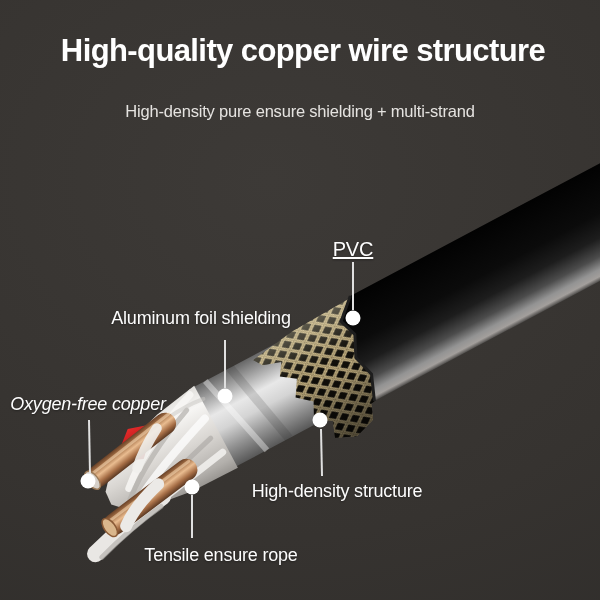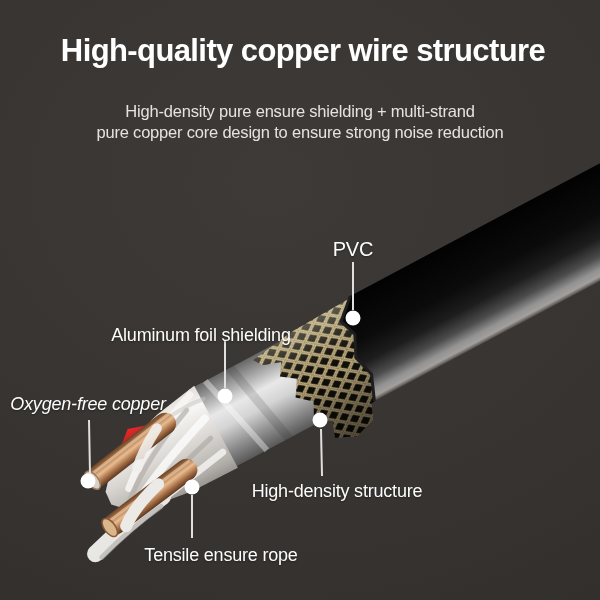--- a/index.html
+++ b/index.html
@@ -17,21 +17,21 @@
   }
   .subtitle {
     position:absolute; top:101px; left:0; width:100%; margin:0;
     text-align:center; color:#e5e3e0; font-size:16.5px; line-height:21px;
     font-weight:400; letter-spacing:-0.2px;
   }
   .lbl {
     position:absolute; transform:translateX(-50%); white-space:nowrap;
     color:#fdfdfd; font-size:18px; letter-spacing:-0.2px; text-shadow:0 1px 2px rgba(0,0,0,.35);
   }
-  .lbl-pvc { font-size:20px; }
+  .lbl-pvc { font-size:20px;text-decoration:underline; }
 </style>
 </head>
 <body>
 
 <div class="stage">
 
   <svg class="diagram" width="600" height="600" viewBox="0 0 600 600">
     <defs>
       <linearGradient id="jacketGrad" gradientUnits="userSpaceOnUse" x1="0" y1="-52" x2="0" y2="52">
         <stop offset="0" stop-color="#020202"></stop>
@@ -136,22 +136,22 @@
       <circle cx="88" cy="481" r="7.5"></circle>
       <circle cx="320" cy="420" r="7.5"></circle>
       <circle cx="192" cy="487" r="7.5"></circle>
     </g>
   </svg>
 
   <h1 class="title">High-quality copper wire structure</h1>
 
   <p class="subtitle">
     <span>High-density pure ensure shielding + multi-strand</span><br>
-    <span>pure copper core design to ensure strong noise reduction</span><br>
+    <br>
   </p>
 
   <div class="lbl lbl-pvc" style="left:353px; top:238px;">PVC</div>
-  <div class="lbl" style="left:201px; top:308px;margin-top:17px;">Aluminum foil shielding</div>
+  <div class="lbl" style="left:201px; top:308px;">Aluminum foil shielding</div>
   <div class="lbl" style="left:88px; top:394px;font-style:italic;">Oxygen-free copper</div>
   <div class="lbl" style="left:337px; top:481px;">High-density structure</div>
   <div class="lbl" style="left:221px; top:545px;">Tensile ensure rope</div>
 
 </div>
 
 </body></html>

